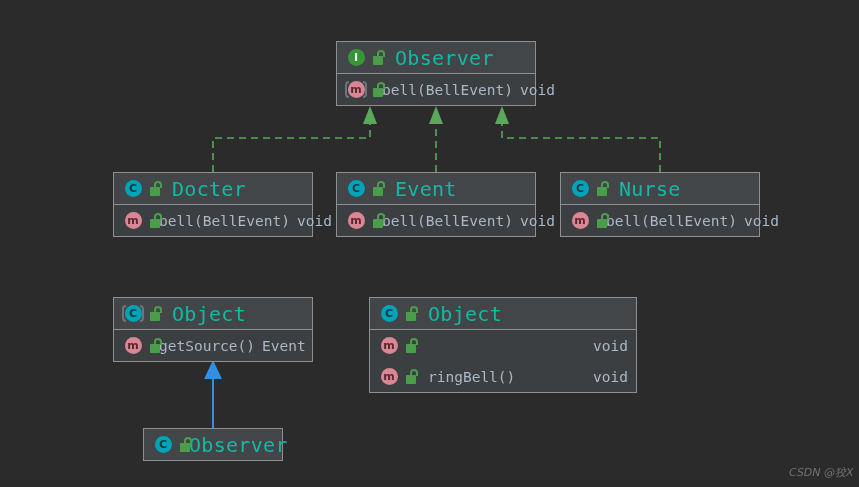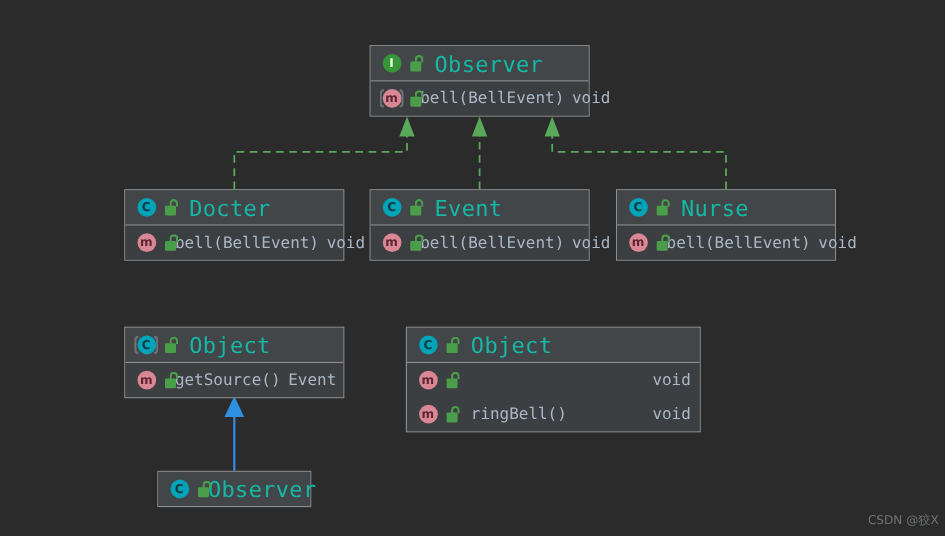--- a/index.html
+++ b/index.html
@@ -161,20 +161,21 @@
     border-radius: 1px;
   }
 
   .watermark {
     position: absolute;
     color: #6e7275;
     font-size: 11px;
     font-family: "DejaVu Sans", "Liberation Sans", sans-serif;
     white-space: nowrap;
     z-index: 9;
+    font-style: italic;
   }
 </style>
 </head>
 <body>
 
 <div id="canvas">
 
   <svg id="edges" viewBox="0 0 859 487">
 
     <g>

